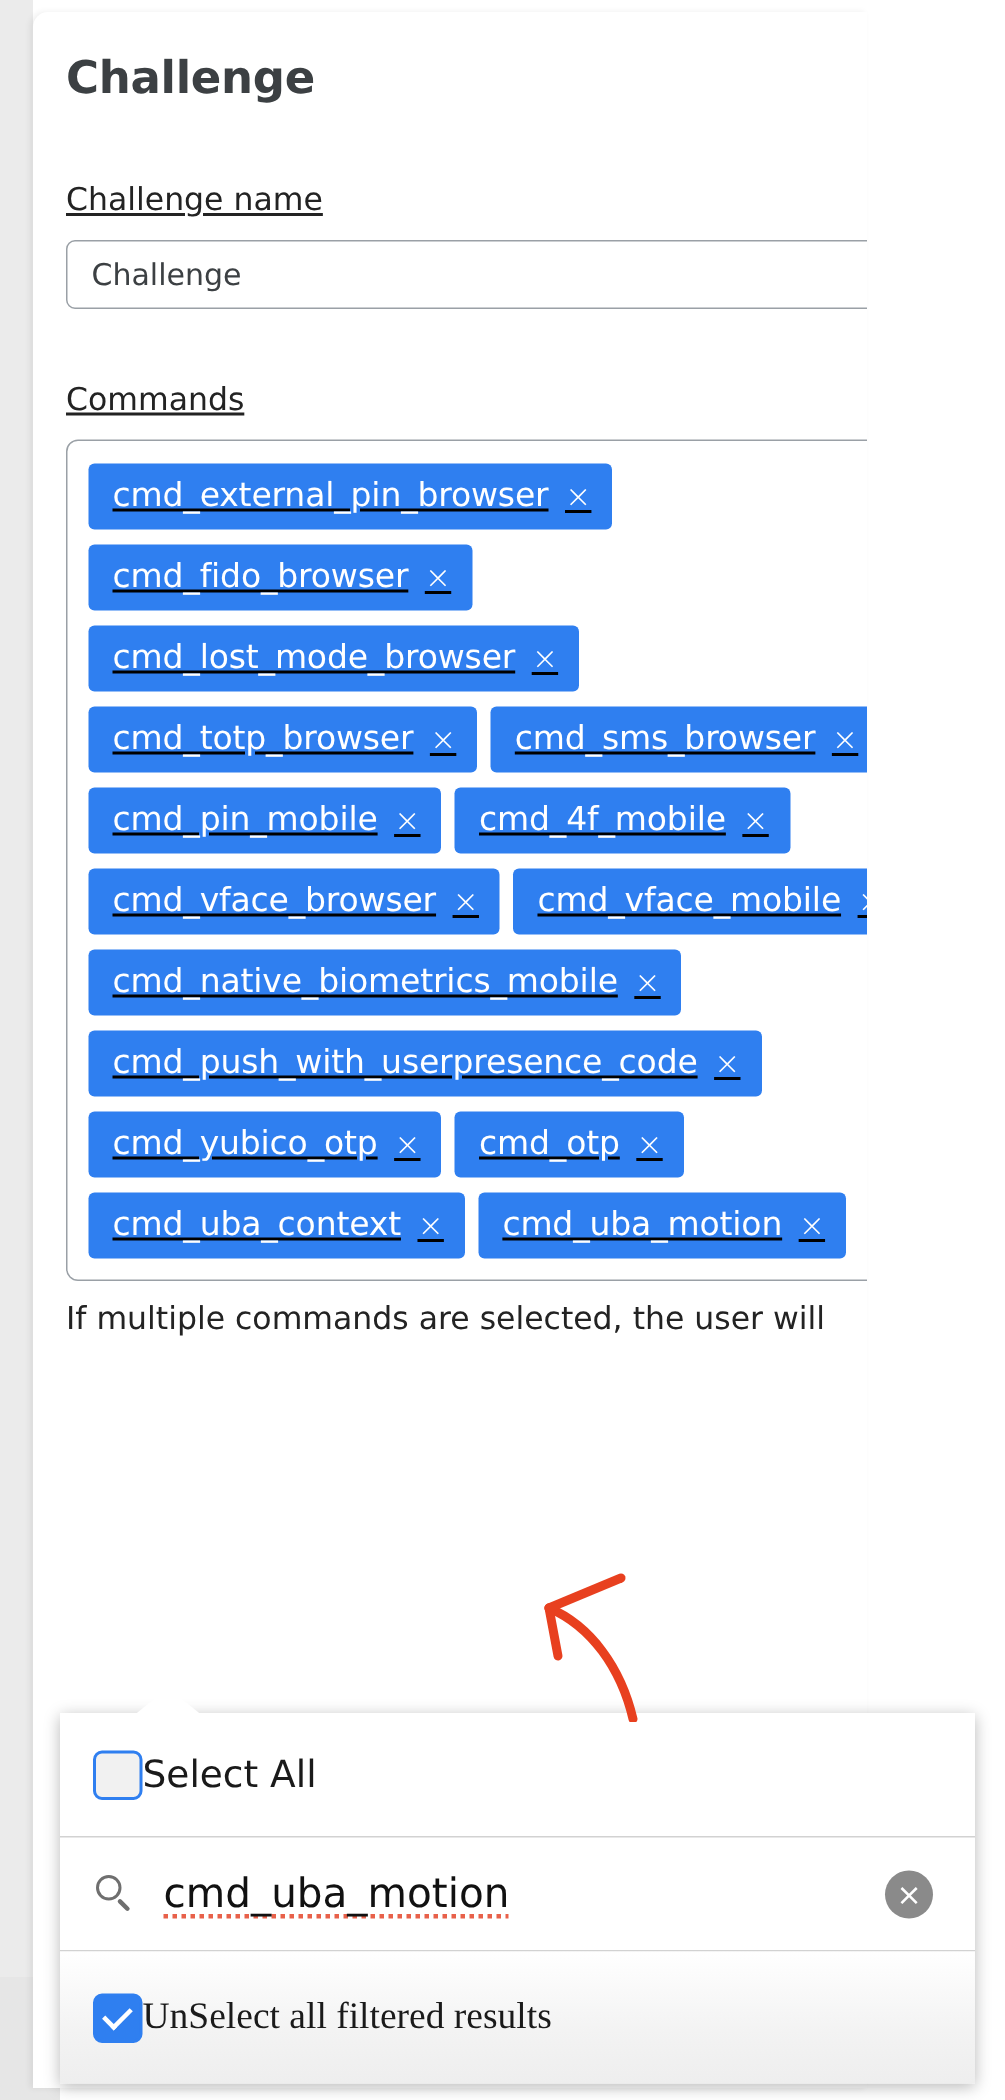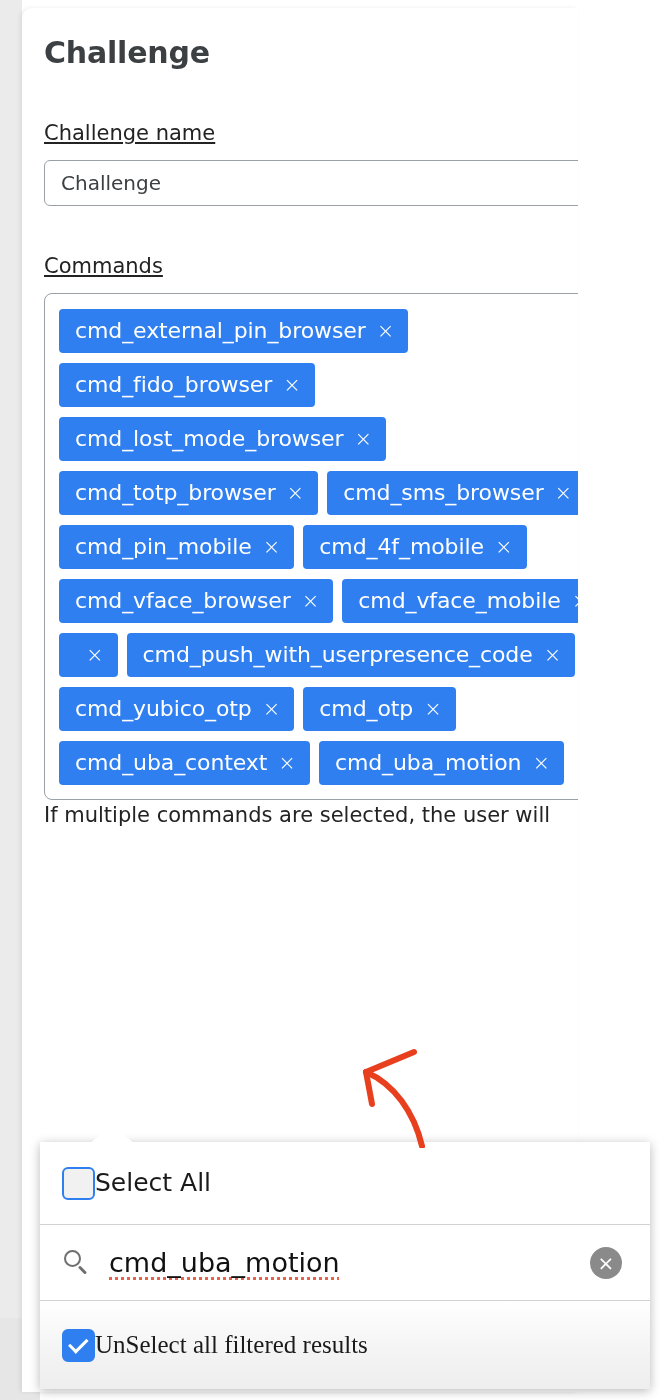--- a/index.html
+++ b/index.html
@@ -95,20 +95,21 @@
     width: 600px;
     border: 1px solid #9aa0a6;
     border-radius: 8px;
     background: #ffffff;
     padding: 15px 14px 14px 14px;
   }
   .chips-row {
     display: flex;
     flex-wrap: wrap;
     gap: 10px 9px;
+    text-decoration: underline;
   }
   .chip {
     display: inline-flex;
     align-items: center;
     background: #2f7ff0;
     color: #ffffff;
     border-radius: 4px;
     height: 44px;
     padding: 0 14px 0 16px;
     font-size: 22px;
@@ -123,21 +124,21 @@
     line-height: 1;
     color: #ffffff;
     cursor: pointer;
     font-weight: 300;
   }
 
   
   .helper-text {
     font-size: 21px;
     color: #232323;
-    margin-top: 2px;
+    margin-top: 12px;
     white-space: nowrap;
     overflow: hidden;
     line-height: 1.25;
   }
 
   
   .dropdown {
     position: absolute;
     left: 40px;
     top: 1142px;
@@ -332,20 +333,21 @@
           </div>
           <div class="chip">
             <span class="chip-label">cmd_vface_browser</span>
             <span class="chip-x">×</span>
           </div>
           <div class="chip">
             <span class="chip-label">cmd_vface_mobile</span>
             <span class="chip-x">×</span>
           </div>
           <div class="chip">
+            <span class="chip-label">cmd_native_biometrics_mobile</span>
             <span class="chip-x">×</span>
           </div>
           <div class="chip">
             <span class="chip-label">cmd_push_with_userpresence_code</span>
             <span class="chip-x">×</span>
           </div>
           <div class="chip">
             <span class="chip-label">cmd_yubico_otp</span>
             <span class="chip-x">×</span>
           </div>

